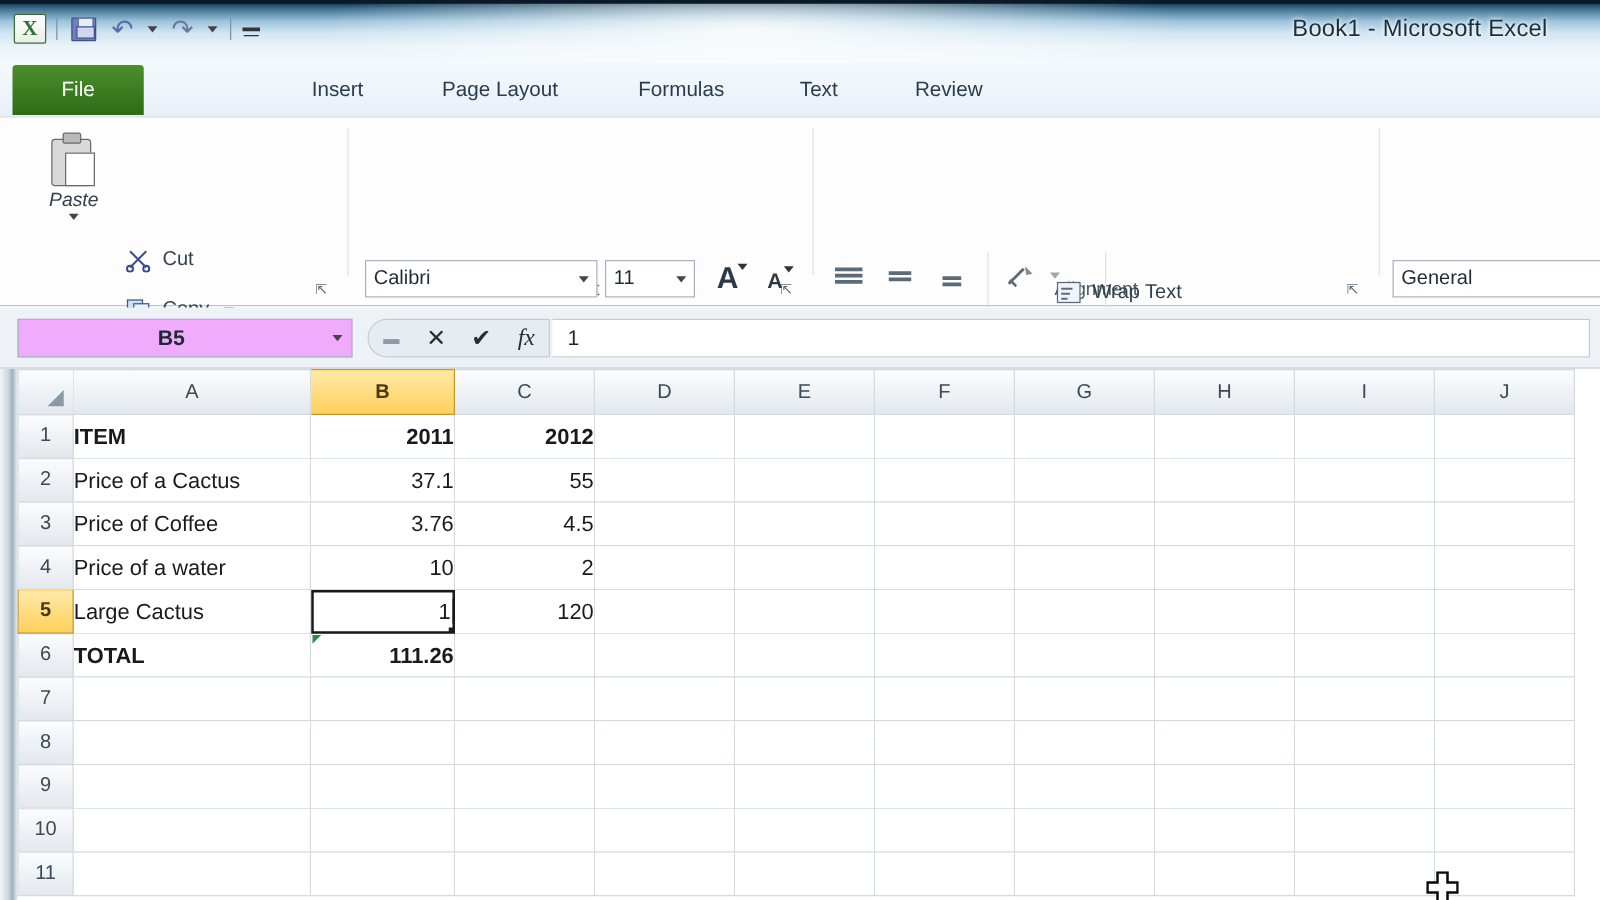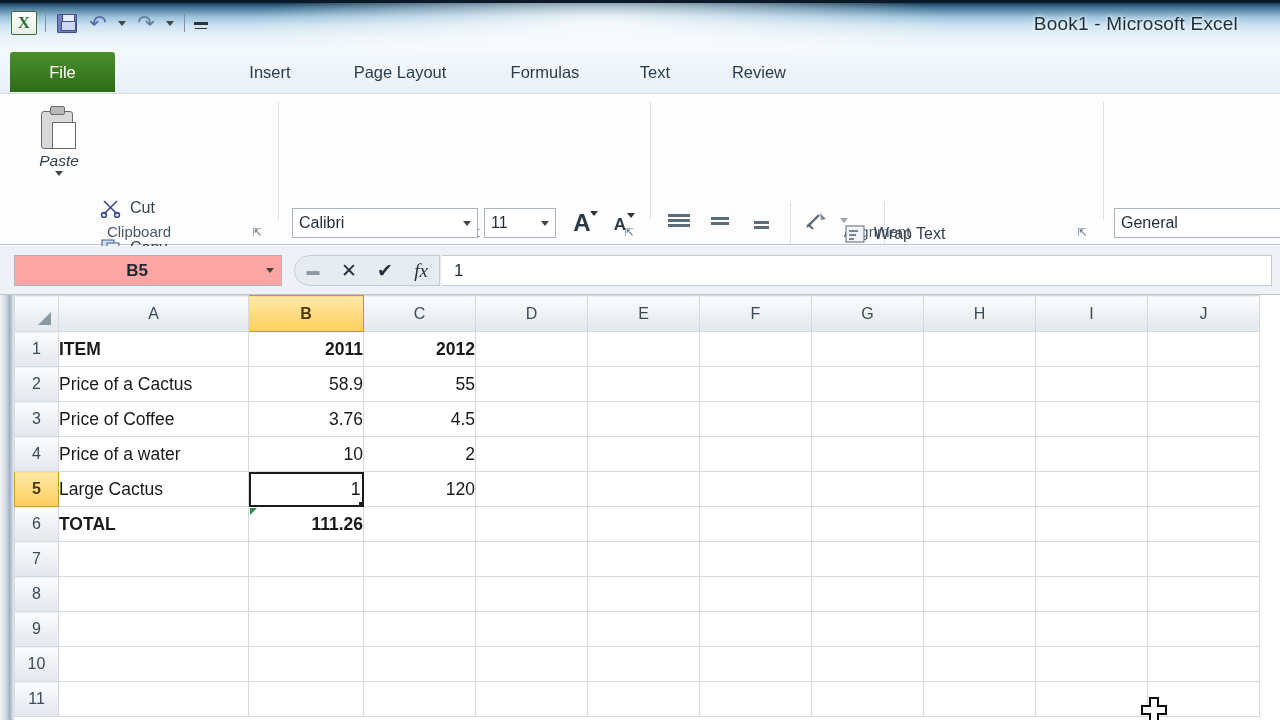--- a/index.html
+++ b/index.html
@@ -118,21 +118,21 @@
 
   
   .numbox { position:absolute; left:1114px; top:114px; width:175px; height:30px;
             background:#fff; border:1px solid #a9b6c2; display:flex; align-items:center;
             padding:0 6px; font-size:16px; color:#1f2c38; cursor:pointer; }
 
   
   .fbar { position:absolute; left:0; top:246px; width:1280px; height:49px;
           background:#eef2f6; border-bottom:1px solid #b9c6d1; }
   .namebox { position:absolute; left:14px; top:9px; width:268px; height:31px;
-             background:#fca5a5; border:1px solid #a9b6c2; display:flex; align-items:center;
+             background:#f0abfc; border:1px solid #a9b6c2; display:flex; align-items:center;
              cursor:pointer; }
   .namebox-val { flex:1; text-align:center; font-size:17px; font-weight:bold; color:#1c2935; }
   .namebox-arrow { width:22px; display:flex; align-items:center; justify-content:center; }
   .fb-btns { position:absolute; left:294px; top:9px; height:31px; width:146px;
              display:flex; align-items:center; background:#e7ecf1;
              border:1px solid #c3cdd7; border-radius:16px 0 0 16px; }
   .fb-btn { flex:1; text-align:center; font-size:19px; color:#23303c; cursor:pointer; }
   .fb-input { position:absolute; left:442px; top:9px; width:830px; height:31px;
               background:#fff; border:1px solid #c3cdd7; border-left:none;
               display:flex; align-items:center; padding-left:12px;
@@ -266,21 +266,20 @@
           <svg width="22" height="20" viewBox="0 0 22 20">
               <g fill="#b9c4d2" stroke="#5d6b7d">
             <path d="M3 14 L9 8 L14 12 L8 18 Z"></path>
                 <path d="M12 6 L17 2 L20 5 L16 10 Z"></path>
               </g>
             </svg>
         </span>
         <span>Format Painter</span>
       </div>
 
-      <div class="rgroup-label">Clipboard</div>
       <div class="launcher" style="right:14px">⇱</div>
     </div>
     <div class="vdiv" style="left:278px"></div>
 
     <div class="rgroup" style="left:279px;width:371px">
       <div class="rgroup-label">Font</div>
       <div class="launcher" style="right:14px">⇱</div>
     </div>
     <div class="vdiv" style="left:650px"></div>
 
@@ -519,21 +518,21 @@
             <td class="cell"></td>
           <td class="cell"></td>
             <td class="cell"></td>
           <td class="cell"></td>
             <td class="cell"></td>
           <td class="cell"></td>
         </tr>
         <tr>
           <th class="rowhead">2</th>
           <td class="cell">Price of a Cactus</td>
-          <td class="cell num">58.9</td>
+          <td class="cell num">37.1</td>
           <td class="cell num">55</td>
           <td class="cell"></td>
             <td class="cell"></td>
           <td class="cell"></td>
             <td class="cell"></td>
           <td class="cell"></td>
             <td class="cell"></td>
           <td class="cell"></td>
         </tr>
         <tr>

